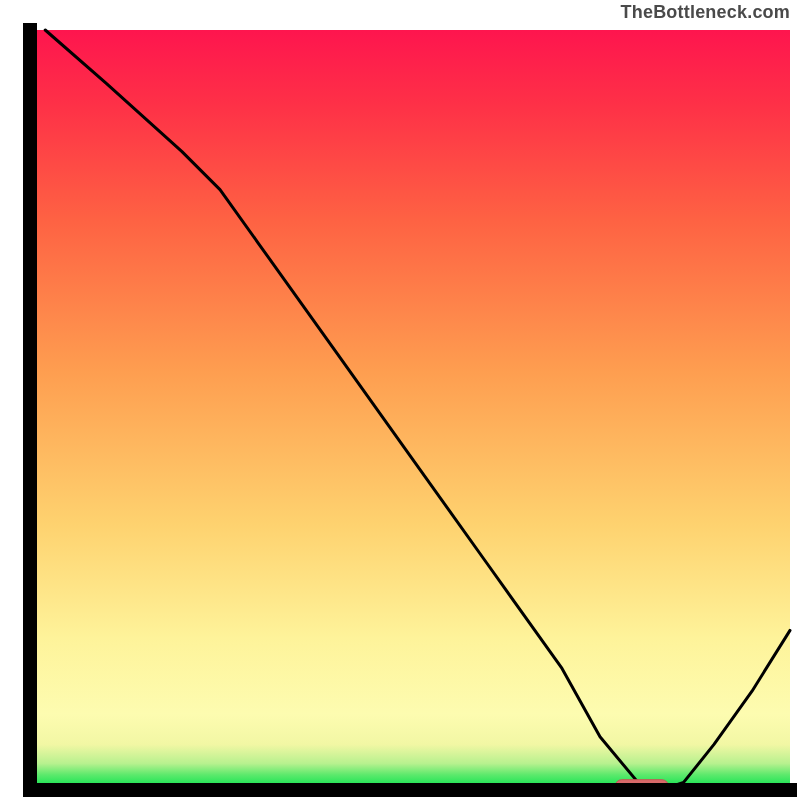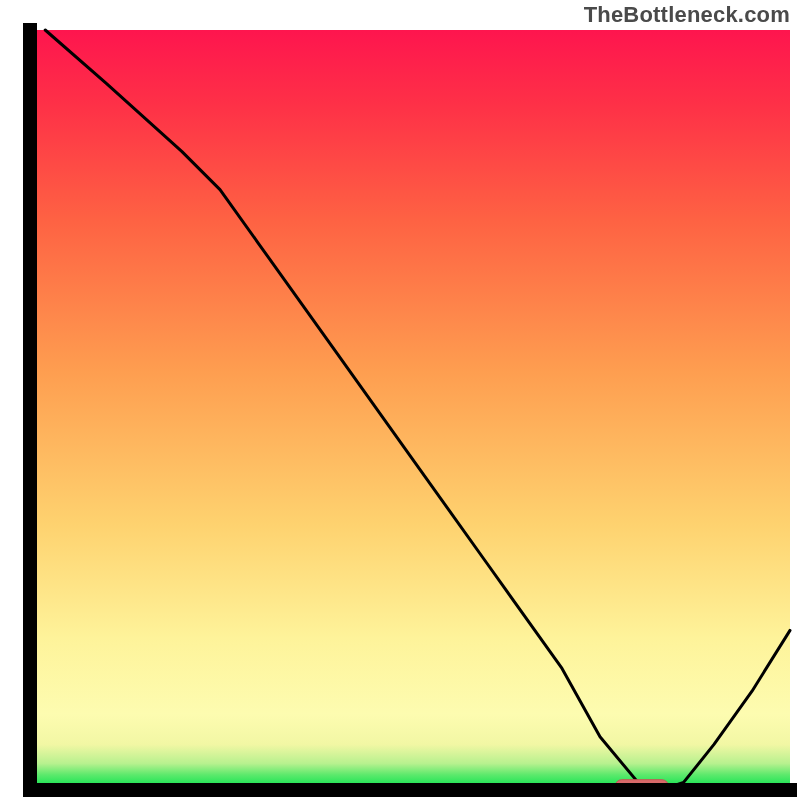--- a/index.html
+++ b/index.html
@@ -13,21 +13,21 @@
   .chart-container {
     position: relative;
     width: 800px;
     height: 800px;
   }
   .watermark {
     position: absolute;
     top: 2px;
     right: 10px;
     font-family: Arial, Helvetica, sans-serif;
-    font-size: 22px;
+    font-size: 18px;
     font-weight: 600;
     color: #4a4a4a;
     letter-spacing: 0.2px;
   }
   svg {
     display: block;
   }
 </style>
 </head>
 <body>

